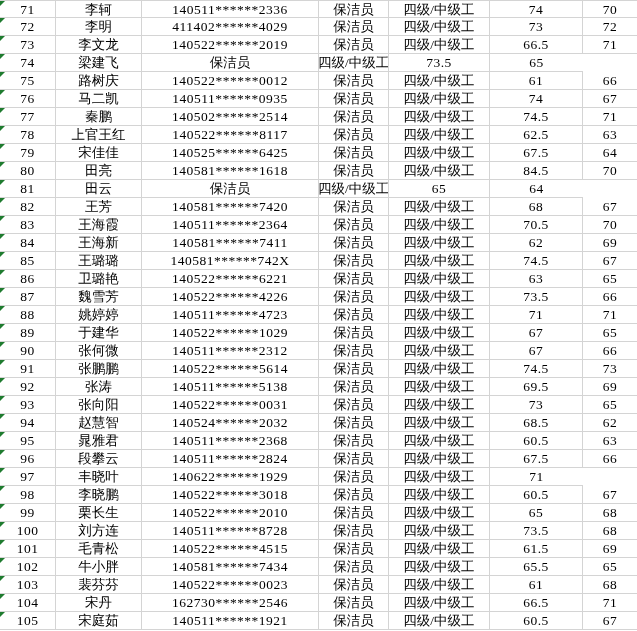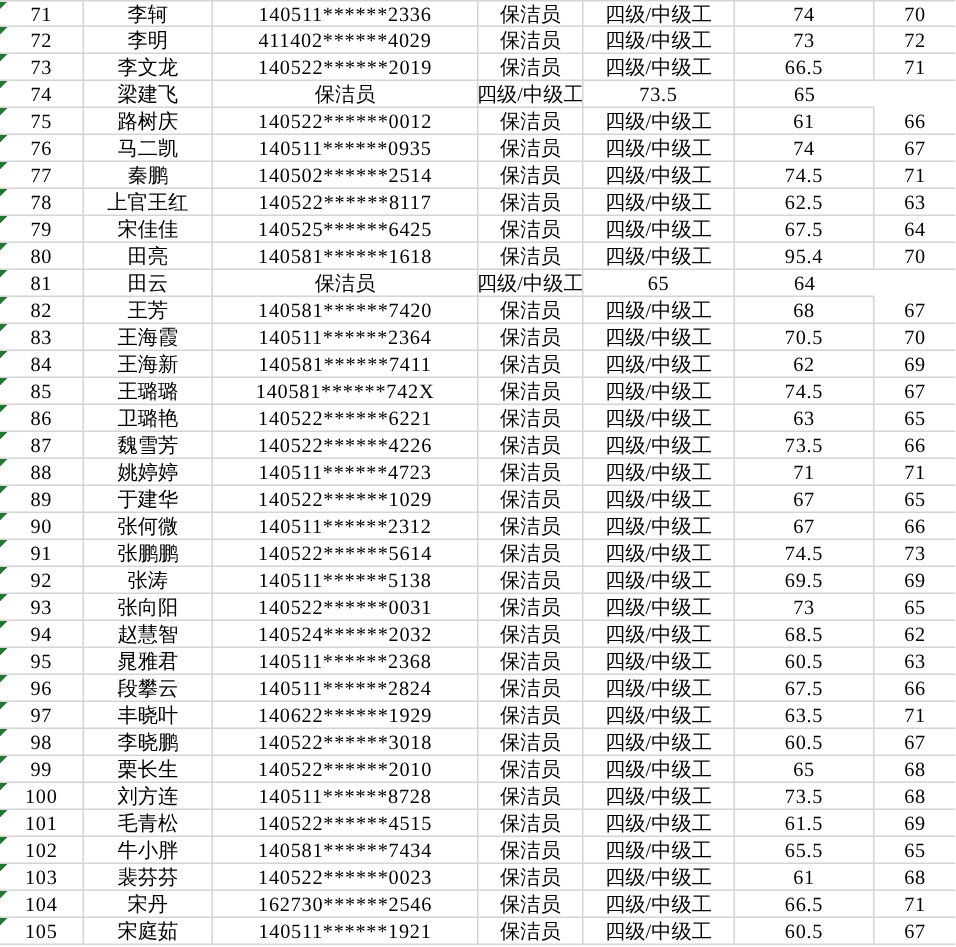--- a/index.html
+++ b/index.html
@@ -179,21 +179,21 @@
 
   <div class="row">
     <div class="cell num">
       <span class="tri"></span>
       <span class="val">80</span>
     </div>
     <div class="cell">田亮</div>
     <div class="cell num">140581******1618</div>
     <div class="cell">保洁员</div>
     <div class="cell">四级/中级工</div>
-    <div class="cell num">95.4</div>
+    <div class="cell num">84.5</div>
     <div class="cell num">70</div>
   </div>
 
   <div class="row">
     <div class="cell num">
       <span class="tri"></span>
       <span class="val">81</span>
     </div>
     <div class="cell">田云</div>
     <div class="cell">保洁员</div>
@@ -399,21 +399,20 @@
 
   <div class="row">
     <div class="cell num">
       <span class="tri"></span>
       <span class="val">97</span>
     </div>
     <div class="cell">丰晓叶</div>
     <div class="cell num">140622******1929</div>
     <div class="cell">保洁员</div>
     <div class="cell">四级/中级工</div>
-    <div class="cell num">63.5</div>
     <div class="cell num">71</div>
   </div>
 
   <div class="row">
     <div class="cell num">
       <span class="tri"></span>
       <span class="val">98</span>
     </div>
     <div class="cell">李晓鹏</div>
     <div class="cell num">140522******3018</div>

